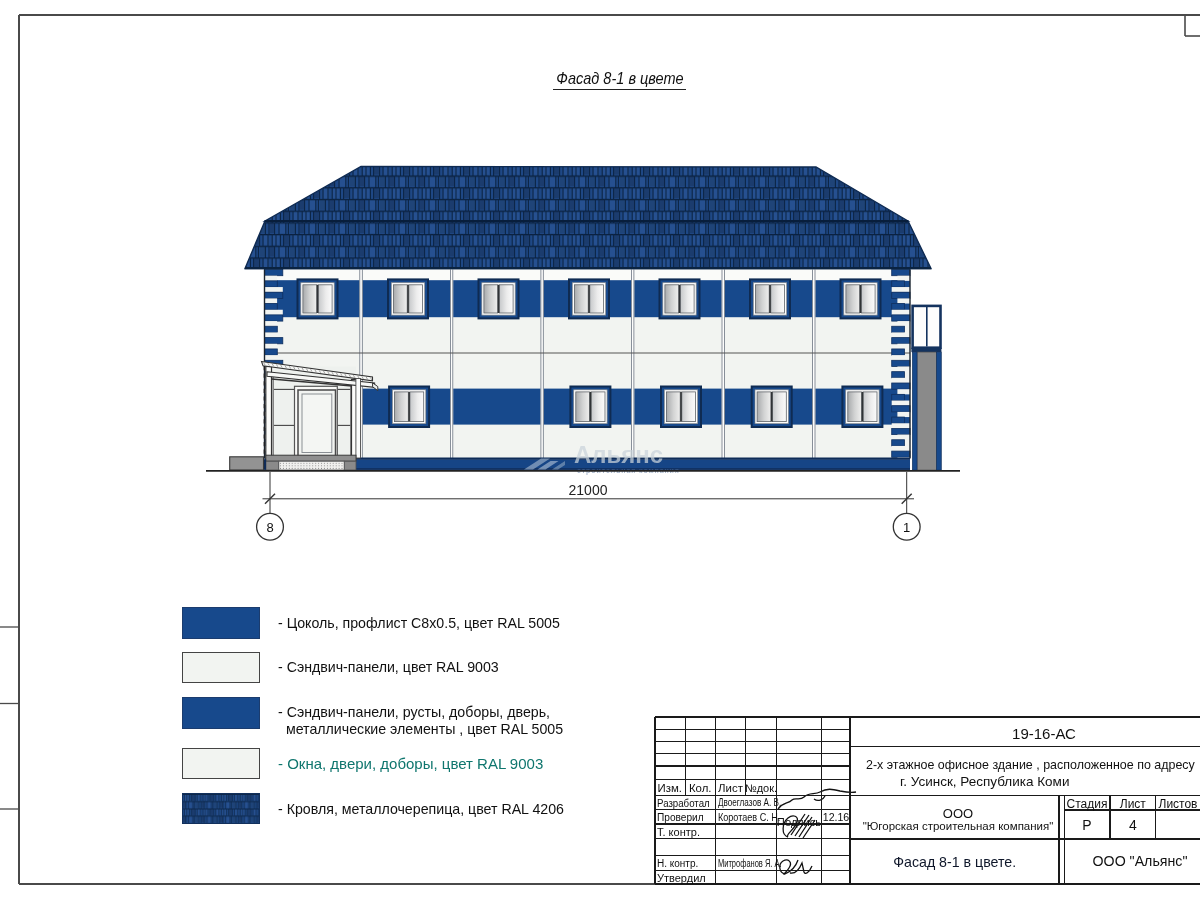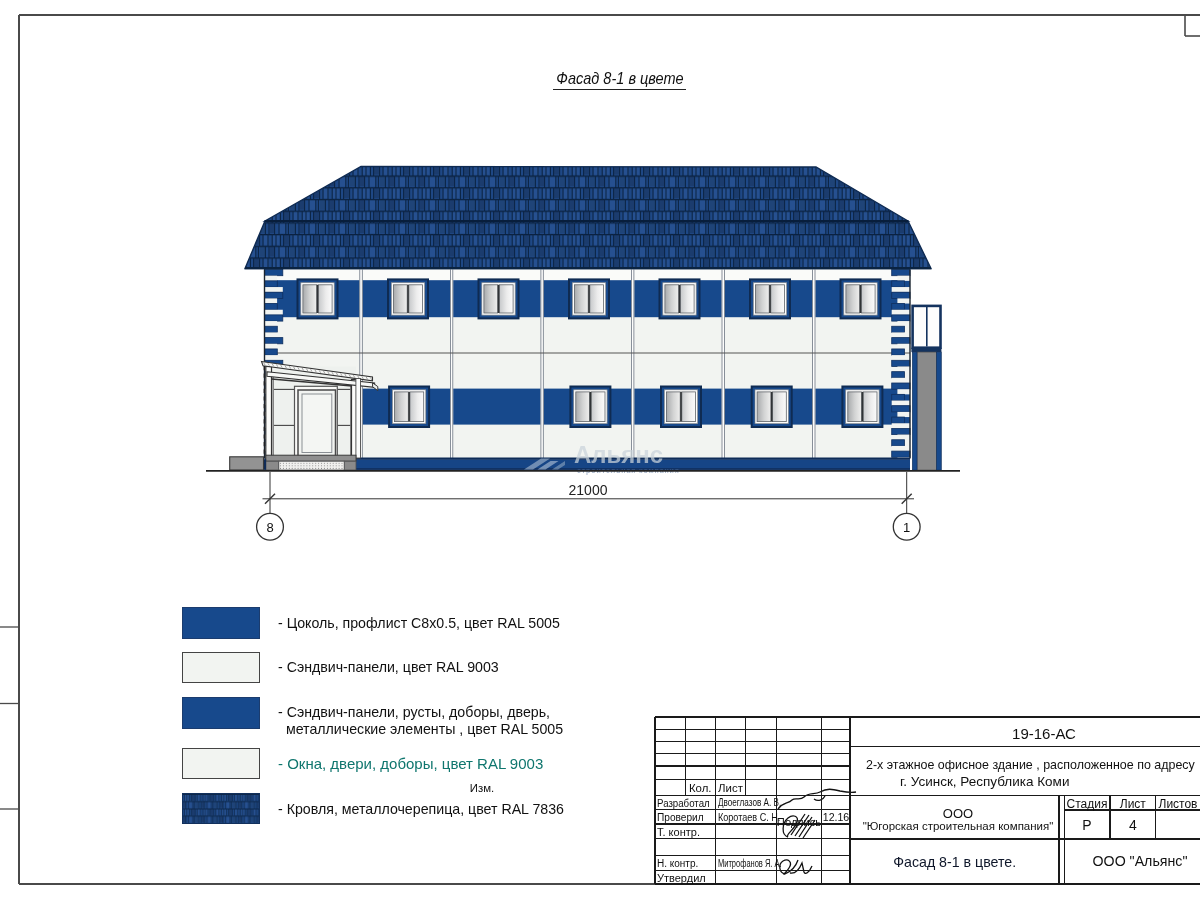--- a/index.html
+++ b/index.html
@@ -487,21 +487,21 @@
 <div style="position:absolute;left:182px;top:793.2px;width:76px;height:29px;border:1px solid #12305c;overflow:hidden"><svg width="76" height="29">
         <g transform="scale(0.62)">
           <rect width="123" height="47" fill="url(#tiles)"></rect>
         </g>
       </svg></div>
 
 <div style="position:absolute;left:278px;top:615.0px;font-size:14.2px;color:#111;line-height:1.24;white-space:nowrap">- Цоколь, профлист С8х0.5, цвет RAL 5005</div>
 <div style="position:absolute;left:278px;top:659.0px;font-size:14.2px;color:#111;line-height:1.24;white-space:nowrap">- Сэндвич-панели, цвет RAL 9003</div>
 <div style="position:absolute;left:278px;top:703.5px;font-size:14.2px;color:#111;line-height:1.24;white-space:nowrap">- Сэндвич-панели, русты, доборы, дверь,<br>&nbsp;&nbsp;металлические элементы , цвет RAL 5005</div>
 <div style="position:absolute;left:278px;top:755.0px;font-size:15px;color:#0f766e;line-height:1.24;white-space:nowrap">- Окна, двери, доборы, цвет RAL 9003</div>
-<div style="position:absolute;left:278px;top:800.5px;font-size:14.2px;color:#111;line-height:1.24;white-space:nowrap">- Кровля, металлочерепица, цвет RAL 7836</div>
+<div style="position:absolute;left:278px;top:800.5px;font-size:14.2px;color:#111;line-height:1.24;white-space:nowrap">- Кровля, металлочерепица, цвет RAL 4206</div>
 
 <div style="position:absolute;left:654.5px;top:716.40px;width:545.5px;height:2px;background:#1a1a1a"></div>
 <div style="position:absolute;left:654.5px;top:883.00px;width:545.5px;height:2px;background:#1a1a1a"></div>
 <div style="position:absolute;left:653.50px;top:717.4px;width:2px;height:166.60000000000002px;background:#1a1a1a"></div>
 <div style="position:absolute;left:849.30px;top:717.4px;width:2px;height:166.60000000000002px;background:#1a1a1a"></div>
 <div style="position:absolute;left:654.5px;top:728.95px;width:195.79999999999995px;height:1.1px;background:#1a1a1a"></div>
 <div style="position:absolute;left:654.5px;top:740.95px;width:195.79999999999995px;height:1.1px;background:#1a1a1a"></div>
 <div style="position:absolute;left:654.5px;top:752.95px;width:195.79999999999995px;height:1.1px;background:#1a1a1a"></div>
 <div style="position:absolute;left:654.5px;top:765.45px;width:195.79999999999995px;height:1.1px;background:#1a1a1a"></div>
 <div style="position:absolute;left:654.5px;top:779.05px;width:195.79999999999995px;height:1.1px;background:#1a1a1a"></div>
@@ -518,23 +518,24 @@
 <div style="position:absolute;left:821.05px;top:717.4px;width:1.1px;height:166.60000000000002px;background:#1a1a1a"></div>
 <div style="position:absolute;left:850.3px;top:746.00px;width:349.70000000000005px;height:1.4px;background:#1a1a1a"></div>
 <div style="position:absolute;left:850.3px;top:794.70px;width:349.70000000000005px;height:1.8px;background:#1a1a1a"></div>
 <div style="position:absolute;left:850.3px;top:838.20px;width:349.70000000000005px;height:1.4px;background:#1a1a1a"></div>
 <div style="position:absolute;left:1058.30px;top:795.6px;width:1.4px;height:88.39999999999998px;background:#1a1a1a"></div>
 <div style="position:absolute;left:1063.70px;top:795.6px;width:1.4px;height:88.39999999999998px;background:#1a1a1a"></div>
 <div style="position:absolute;left:1109.40px;top:795.6px;width:1.2px;height:43.299999999999955px;background:#1a1a1a"></div>
 <div style="position:absolute;left:1155.00px;top:795.6px;width:1.2px;height:43.299999999999955px;background:#1a1a1a"></div>
 <div style="position:absolute;left:1064.4px;top:809.40px;width:135.5999999999999px;height:1.2px;background:#1a1a1a"></div>
 
-<div style="position:absolute;left:469.79999999999995px;top:783.2px;width:400px;font-size:11.4px;font-weight:normal;color:#111;line-height:1;">Изм.</div>
+<div style="position:absolute;left:469.79999999999995px;top:783.2px;width:400px;text-align:center;font-size:11.4px;font-weight:normal;color:#111;line-height:1;">Изм.</div>
 <div style="position:absolute;left:500.20000000000005px;top:783.2px;width:400px;text-align:center;font-size:11.4px;font-weight:normal;color:#111;line-height:1;">Кол.</div>
 <div style="position:absolute;left:530.5px;top:783.2px;width:400px;text-align:center;font-size:11.4px;font-weight:normal;color:#111;line-height:1;">Лист</div>
+<div style="position:absolute;left:561.0px;top:783.2px;width:400px;text-align:center;font-size:11.0px;font-weight:normal;color:#111;line-height:1;">№док.</div>
 <div style="position:absolute;left:599.0px;top:783.2px;width:400px;text-align:center;font-size:11.2px;font-weight:normal;color:#111;line-height:1;margin-top:34px;">Подпись</div>
 
 <div style="position:absolute;left:657px;top:798.0px;font-size:11.0px;font-weight:normal;color:#111;line-height:1;white-space:nowrap;transform:scaleX(0.88);transform-origin:0 0;">Разработал</div>
 <div style="position:absolute;left:657px;top:812.4px;font-size:11.0px;font-weight:normal;color:#111;line-height:1;white-space:nowrap;transform:scaleX(0.92);transform-origin:0 0;">Проверил</div>
 <div style="position:absolute;left:657px;top:827.0px;font-size:11.0px;font-weight:normal;color:#111;line-height:1;white-space:nowrap;">Т. контр.</div>
 <div style="position:absolute;left:657px;top:859.0px;font-size:10px;font-weight:normal;color:#111;line-height:1;white-space:nowrap;">Н. контр.</div>
 <div style="position:absolute;left:657px;top:873.4px;font-size:11.0px;font-weight:normal;color:#111;line-height:1;white-space:nowrap;">Утвердил</div>
 
 <div style="position:absolute;left:717.5px;top:798.2px;font-size:10.2px;font-weight:normal;color:#111;line-height:1;white-space:nowrap;transform:scaleX(0.8);transform-origin:0 0;">Двоеглазов А. В.</div>
 <div style="position:absolute;left:717.5px;top:812.0px;font-size:10.8px;font-weight:normal;color:#111;line-height:1;white-space:nowrap;transform:scaleX(0.84);transform-origin:0 0;">Коротаев С. Н.</div>

